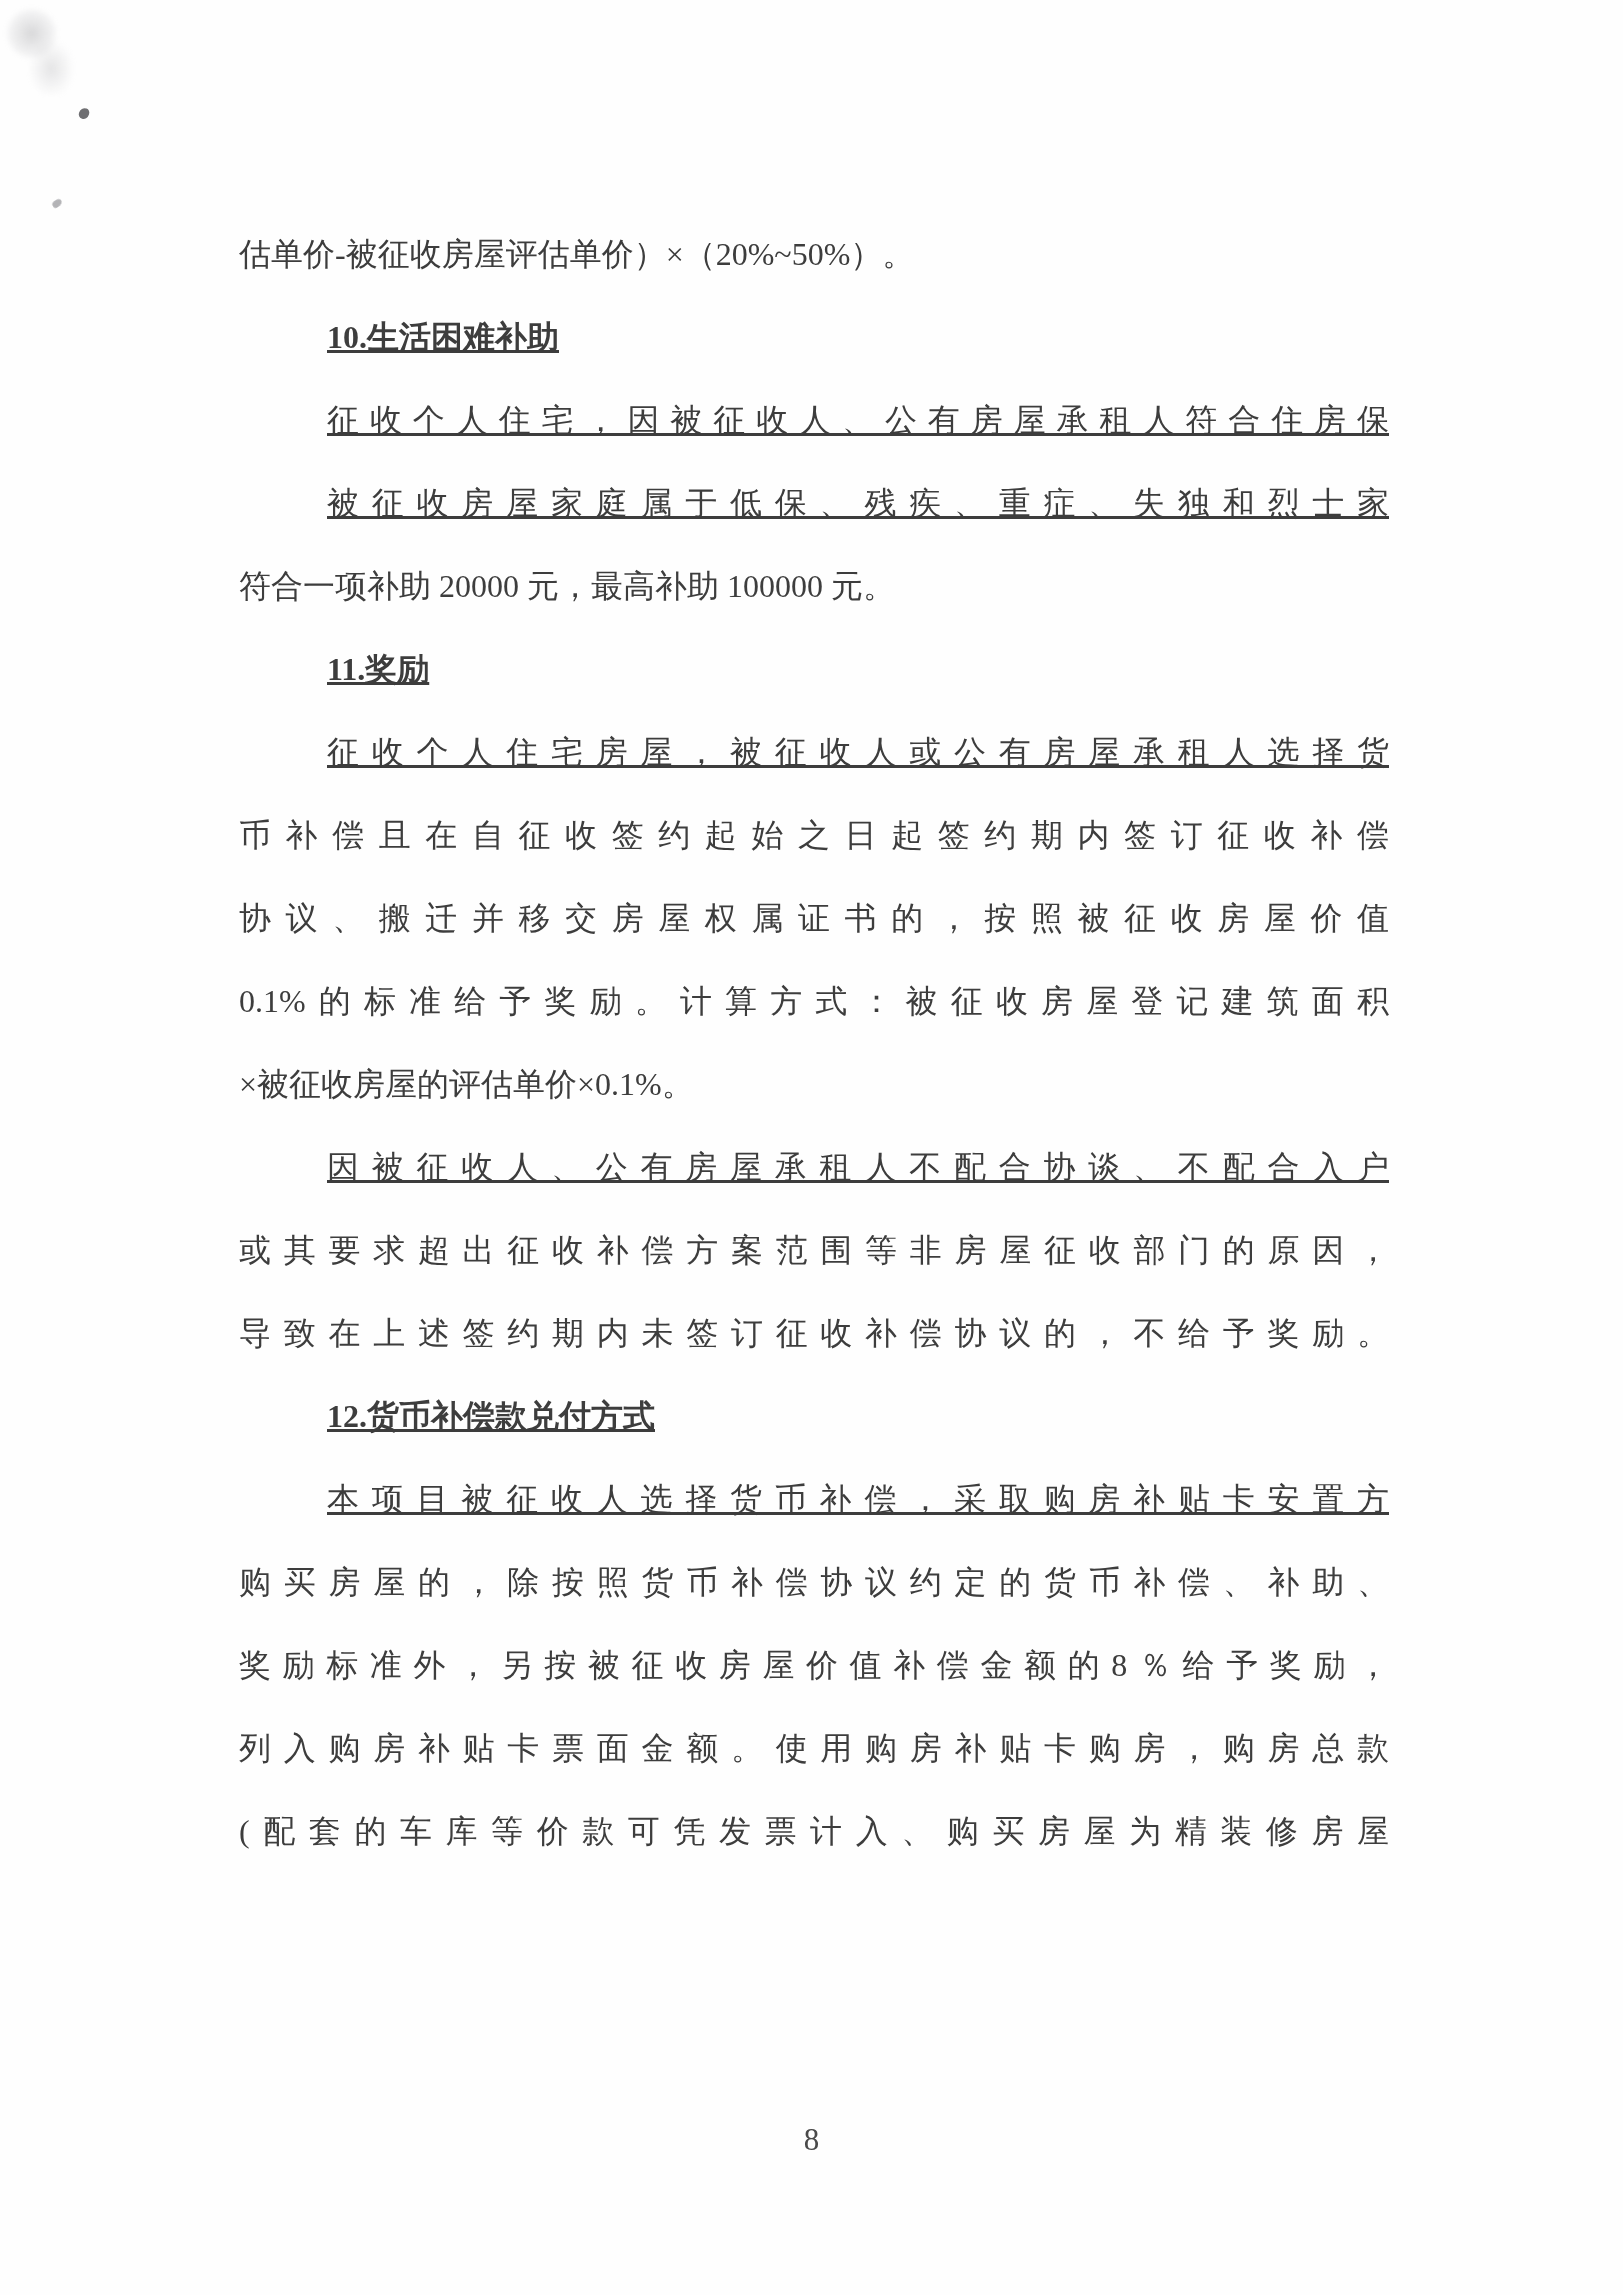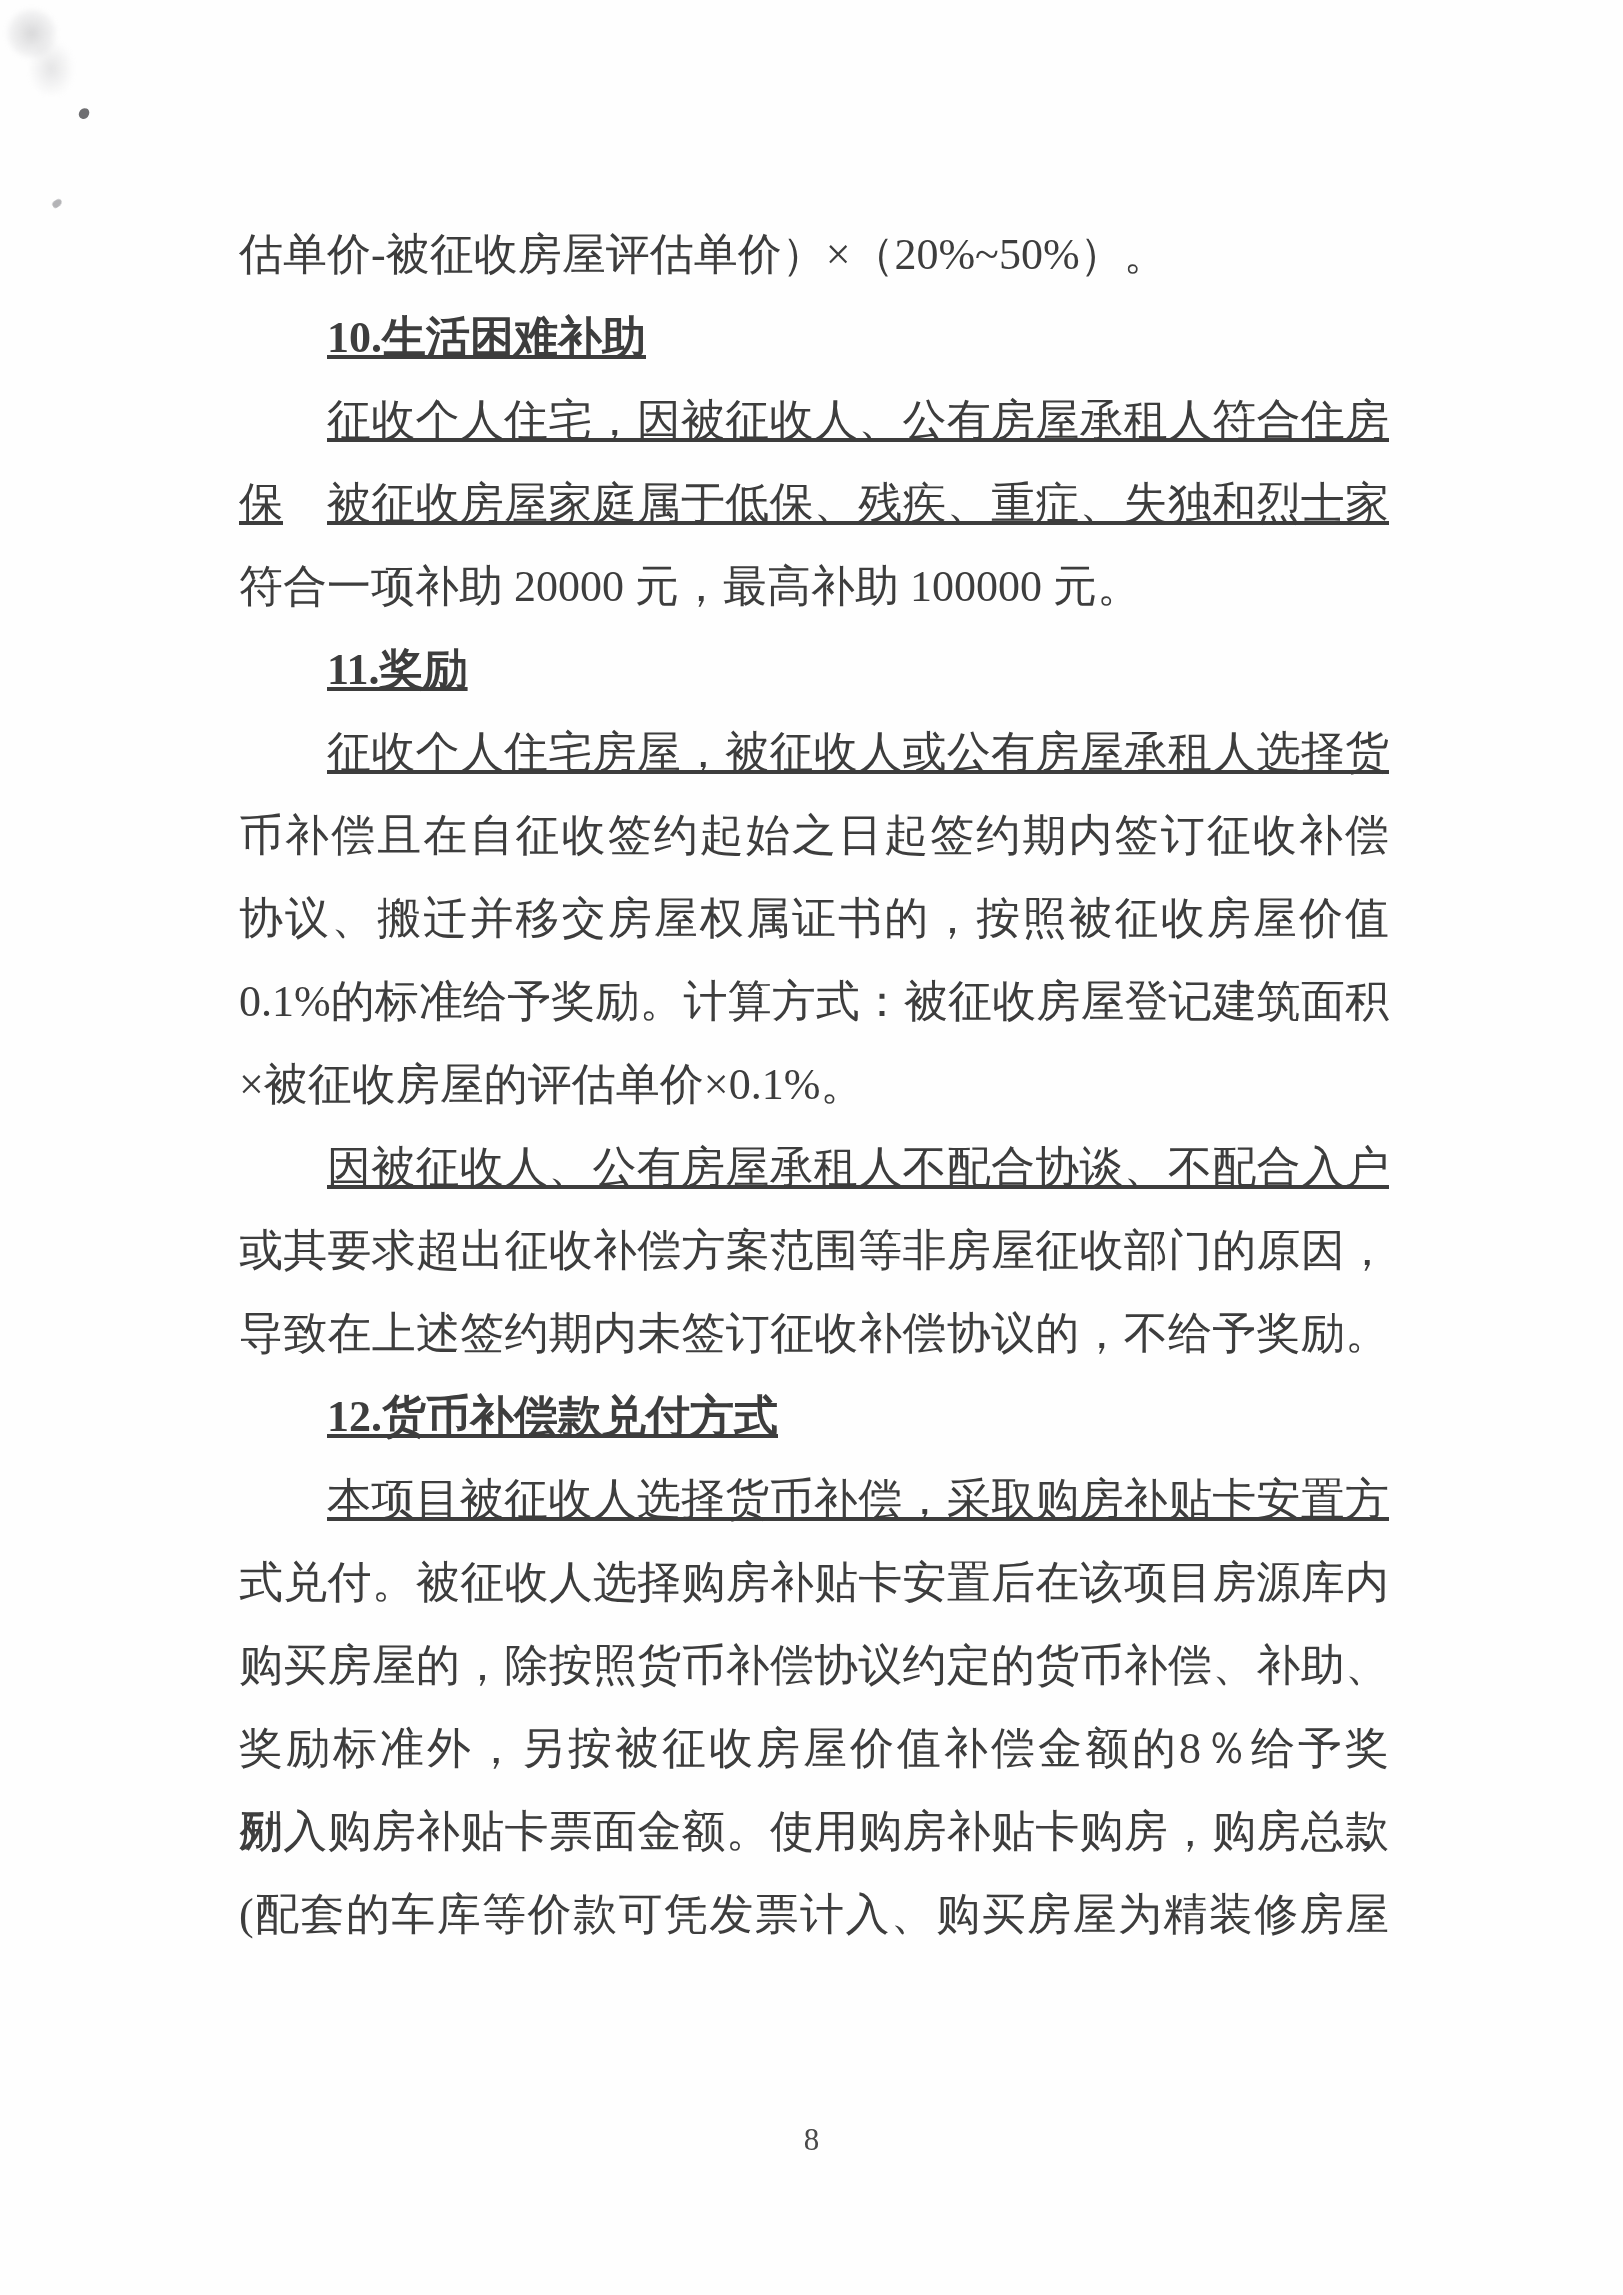--- a/index.html
+++ b/index.html
@@ -18,21 +18,21 @@
   .text-block {
     position: absolute;
     left: 239px;
     top: 213px;
     width: 1150px;
     color: #3d3d3d;
   }
   .line {
     height: 83px;
     line-height: 83px;
-    font-size: 44px;
+    font-size: 32px;
     letter-spacing: 0;
     white-space: nowrap;
     text-align: left;
     font-weight: 400;
     -webkit-font-smoothing: antialiased;
   }
   .line.fill {
     white-space: normal;
     text-align: justify;
     text-align-last: justify;
@@ -107,21 +107,20 @@
       <div class="line indent fill">征收个人住宅房屋，被征收人或公有房屋承租人选择货</div>
       <div class="line fill">币补偿且在自征收签约起始之日起签约期内签订征收补偿</div>
       <div class="line fill">协议、搬迁并移交房屋权属证书的，按照被征收房屋价值</div>
       <div class="line fill">0.1%的标准给予奖励。计算方式：被征收房屋登记建筑面积</div>
       <div class="line">×被征收房屋的评估单价×0.1%。</div>
       <div class="line indent fill">因被征收人、公有房屋承租人不配合协谈、不配合入户</div>
       <div class="line fill">或其要求超出征收补偿方案范围等非房屋征收部门的原因，</div>
       <div class="line fill">导致在上述签约期内未签订征收补偿协议的，不给予奖励。</div>
       <div class="line indent heading">12.货币补偿款兑付方式</div>
       <div class="line indent fill">本项目被征收人选择货币补偿，采取购房补贴卡安置方</div>
-      <div class="line fill">式兑付。被征收人选择购房补贴卡安置后在该项目房源库内</div>
       <div class="line fill">购买房屋的，除按照货币补偿协议约定的货币补偿、补助、</div>
       <div class="line fill">奖励标准外，另按被征收房屋价值补偿金额的8％给予奖励，</div>
       <div class="line fill">列入购房补贴卡票面金额。使用购房补贴卡购房，购房总款</div>
       <div class="line fill">(配套的车库等价款可凭发票计入、购买房屋为精装修房屋</div>
     </div>
 
   <div class="page-number">8</div>
 </div>
 
 

